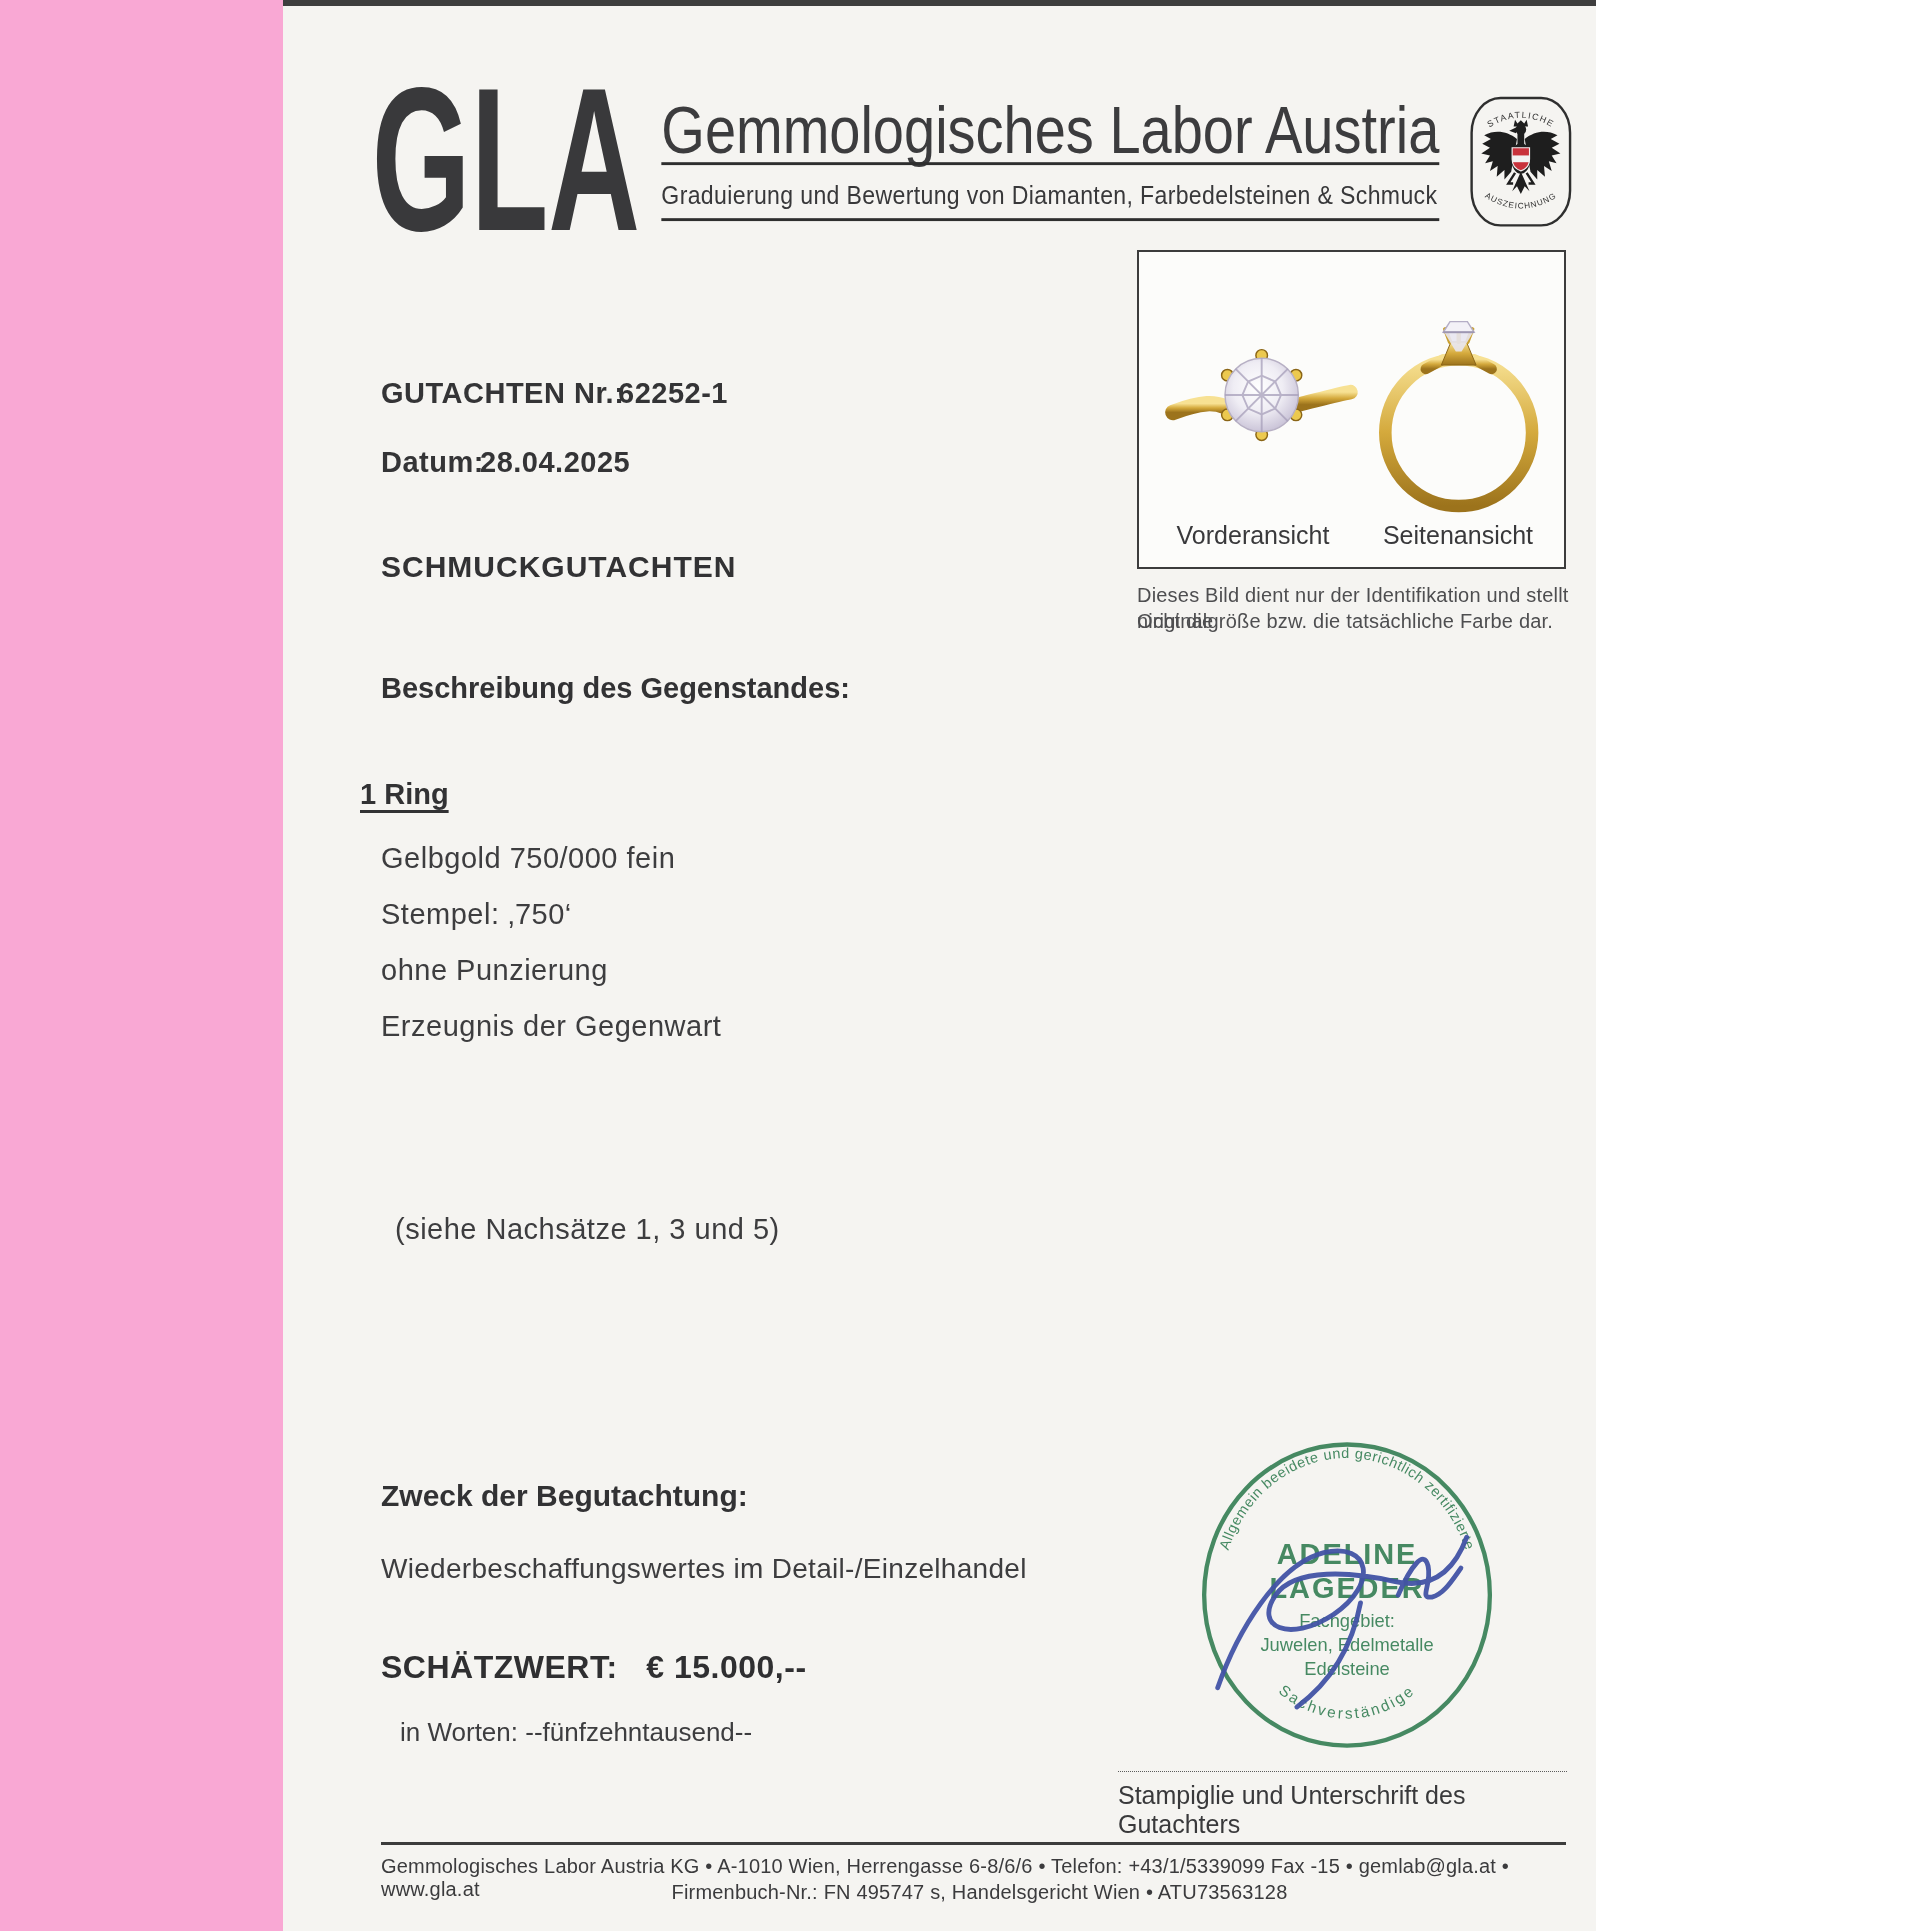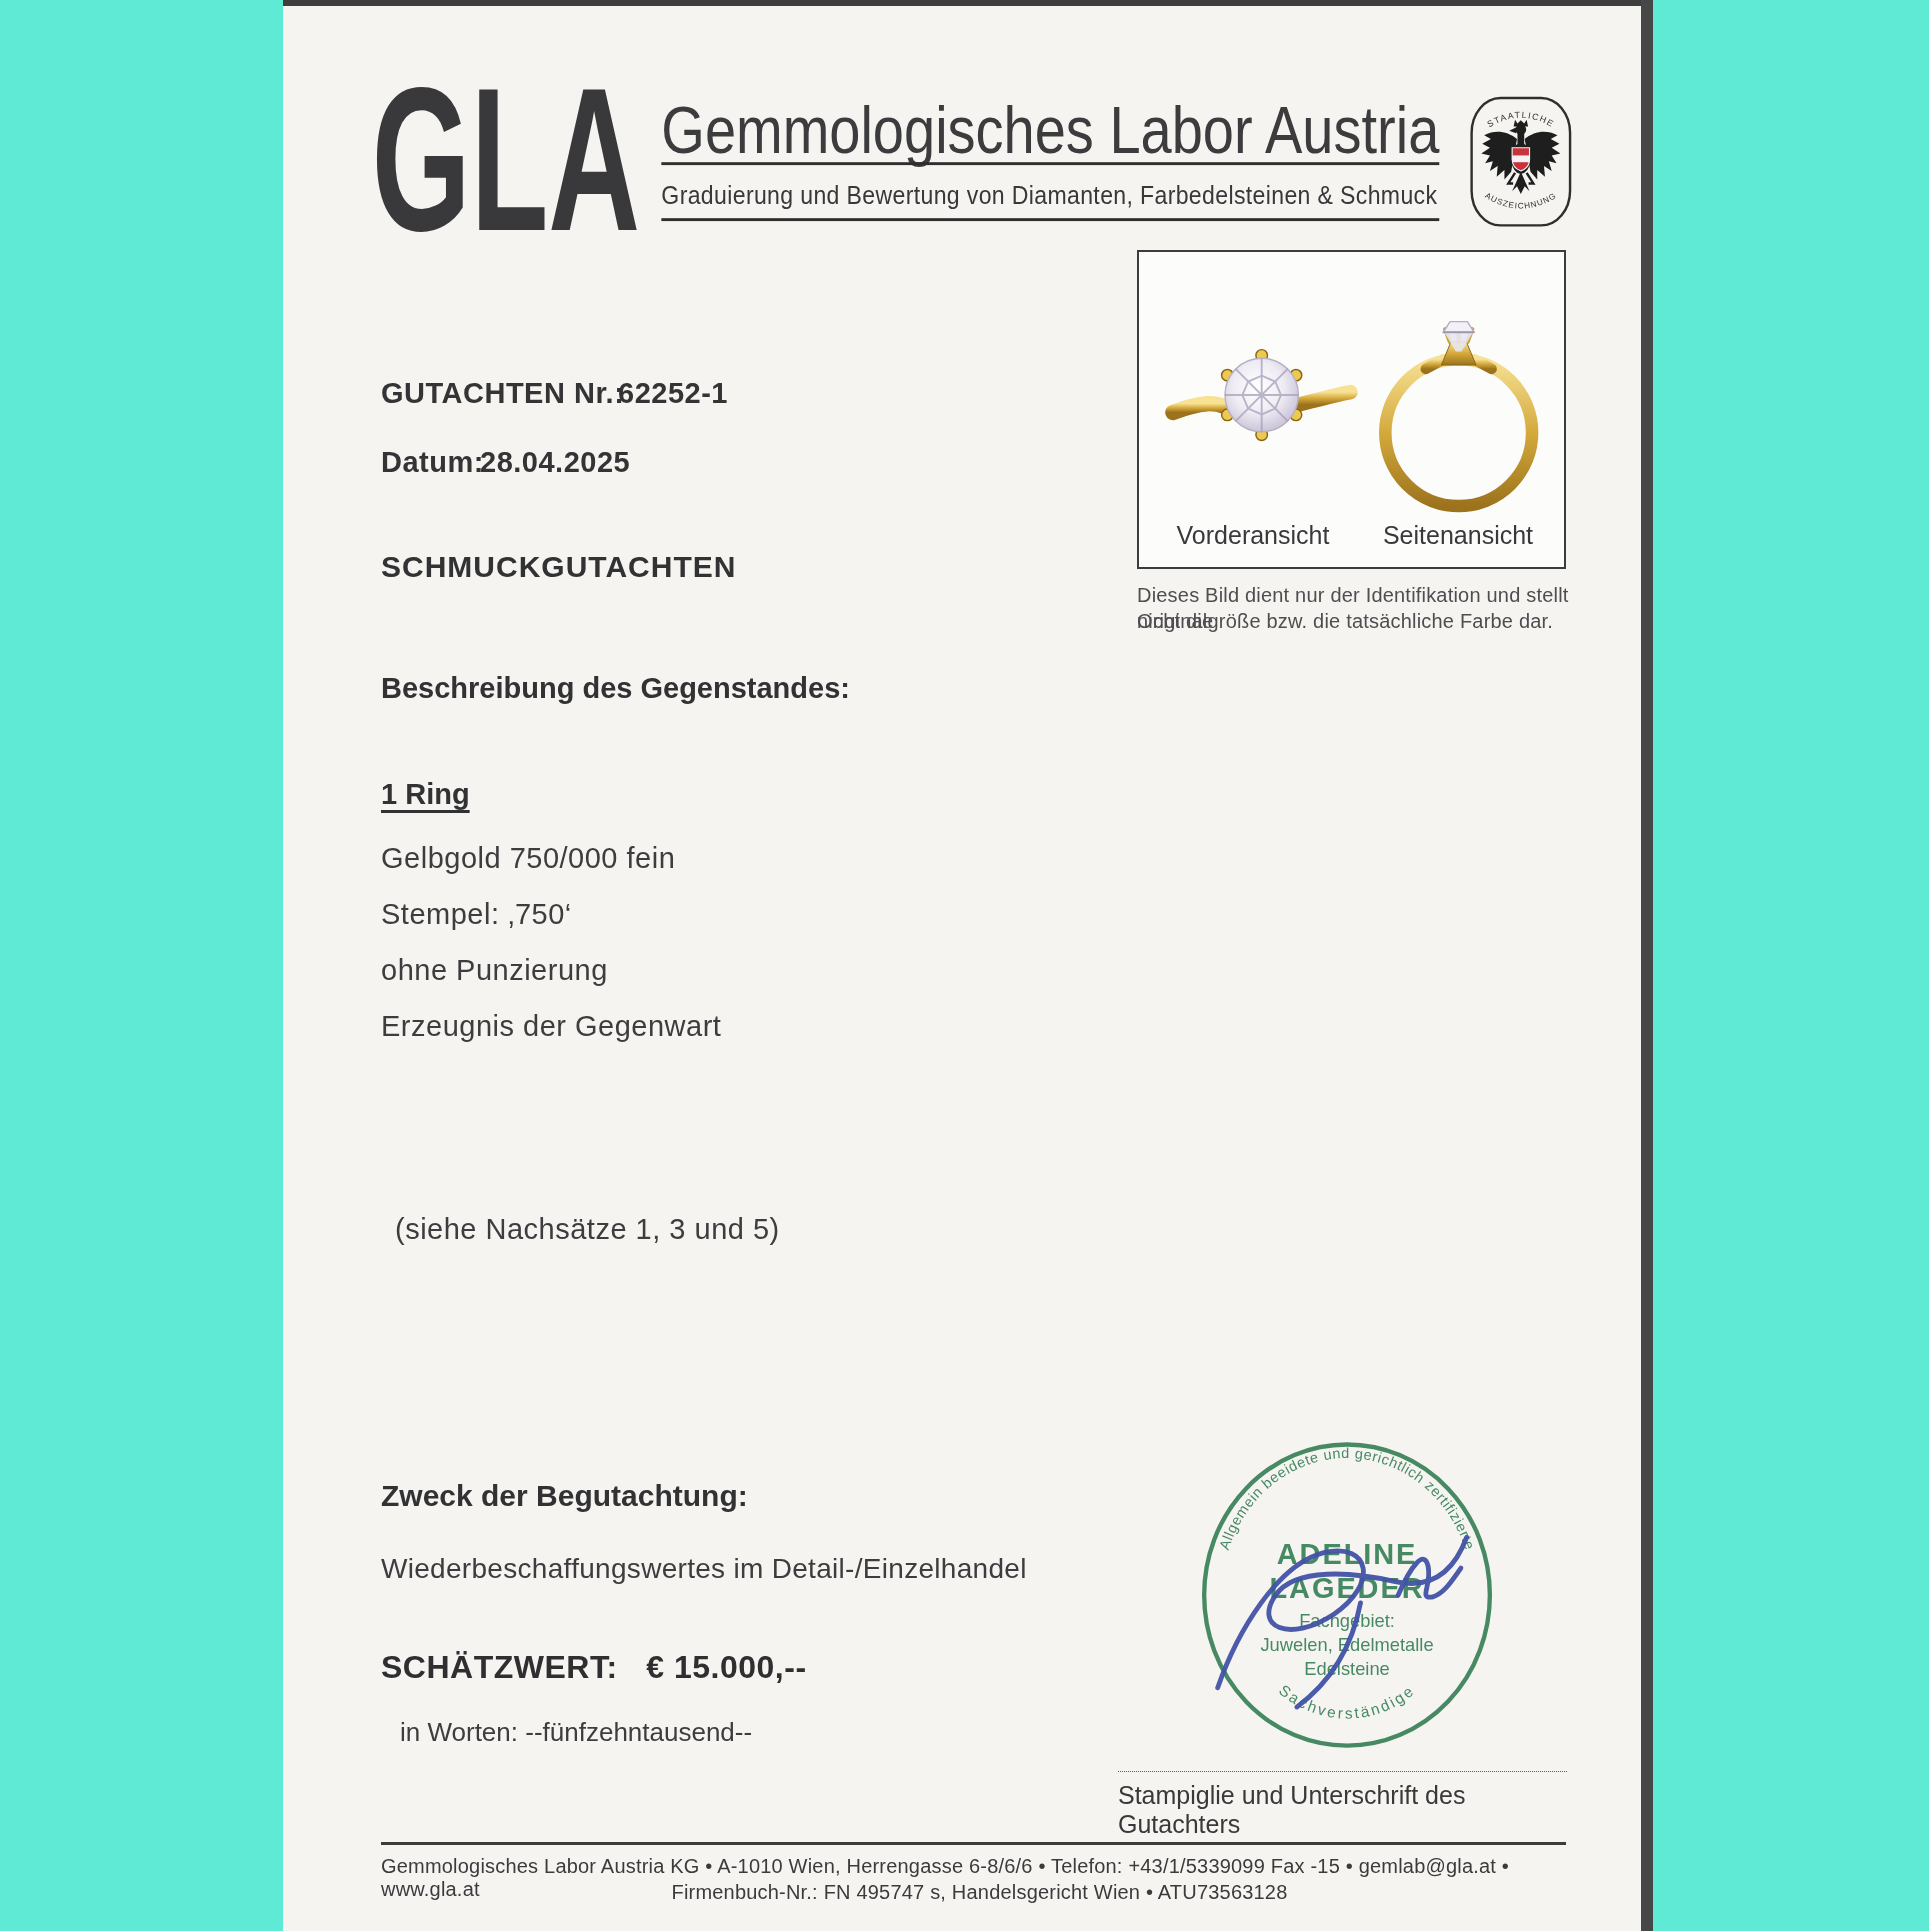--- a/index.html
+++ b/index.html
@@ -1,17 +1,17 @@
 <!DOCTYPE html>
 <html><head>
 <meta charset="utf-8">
 <style>
   html,body{margin:0;padding:0;background:#ffffff;}
   #root{
-    position:relative;width:1929px;height:1931px;background:#5eead4;overflow:hidden;
+    position:relative;width:1596px;height:1931px;background:#f9a8d4;overflow:hidden;
     font-family:"Liberation Sans", sans-serif;color:#3b3b3d;
   }
   .abs{position:absolute;}
   .page{left:283px;top:0;width:1363px;height:1931px;background:#f5f4f1;}
   .page-top-edge{left:283px;top:0;width:1370px;height:5.8px;background:#3e3e3e;}
   .page-right-edge{left:1641px;top:0;width:11.6px;height:1931px;background:#474747;}
   .meta{font-size:29px;font-weight:bold;letter-spacing:0.5px;color:#343436;}
   .h-doc{font-size:30px;font-weight:bold;letter-spacing:1px;color:#323234;}
   .h-sec{font-size:29px;font-weight:bold;color:#323234;}
   .body-line{font-size:29px;letter-spacing:0.5px;color:#3d3d3f;}
@@ -123,21 +123,21 @@
     </g>
   </svg>
   <div class="abs caption" style="left:1140px;top:521px;width:226px;">Vorderansicht</div>
   <div class="abs caption" style="left:1345px;top:521px;width:226px;">Seitenansicht</div>
   <div class="abs disclaimer" style="left:1137px;top:582px;width:436px;">Dieses Bild dient nur der Identifikation und stellt nicht die</div>
   <div class="abs disclaimer" style="left:1137px;top:608px;width:436px;">Originalgröße bzw. die tatsächliche Farbe dar.</div>
 
   <div class="abs h-doc" style="left:381px;top:550px;">SCHMUCKGUTACHTEN</div>
   <div class="abs h-sec" style="left:381px;top:672px;">Beschreibung des Gegenstandes:</div>
 
-  <div class="abs item-title" style="left:381px;top:778px;text-align:right;">1 Ring</div>
+  <div class="abs item-title" style="left:360px;top:778px;text-align:right;">1 Ring</div>
   <div class="abs body-line" style="left:381px;top:842px;">Gelbgold 750/000 fein</div>
   <div class="abs body-line" style="left:381px;top:898px;">Stempel: ‚750‘</div>
   <div class="abs body-line" style="left:381px;top:954px;">ohne Punzierung</div>
   <div class="abs body-line" style="left:381px;top:1010px;">Erzeugnis der Gegenwart</div>
   <div class="abs body-line" style="left:395px;top:1213px;">(siehe Nachsätze 1, 3 und 5)</div>
 
   <div class="abs h-sec" style="left:381px;top:1479px;font-size:30px;">Zweck der Begutachtung:</div>
   <div class="abs purpose-line" style="left:381px;top:1551px;">Wiederbeschaffungswertes im Detail-/Einzelhandel</div>
 
   <div class="abs value-line" style="left:381px;top:1649px;">

